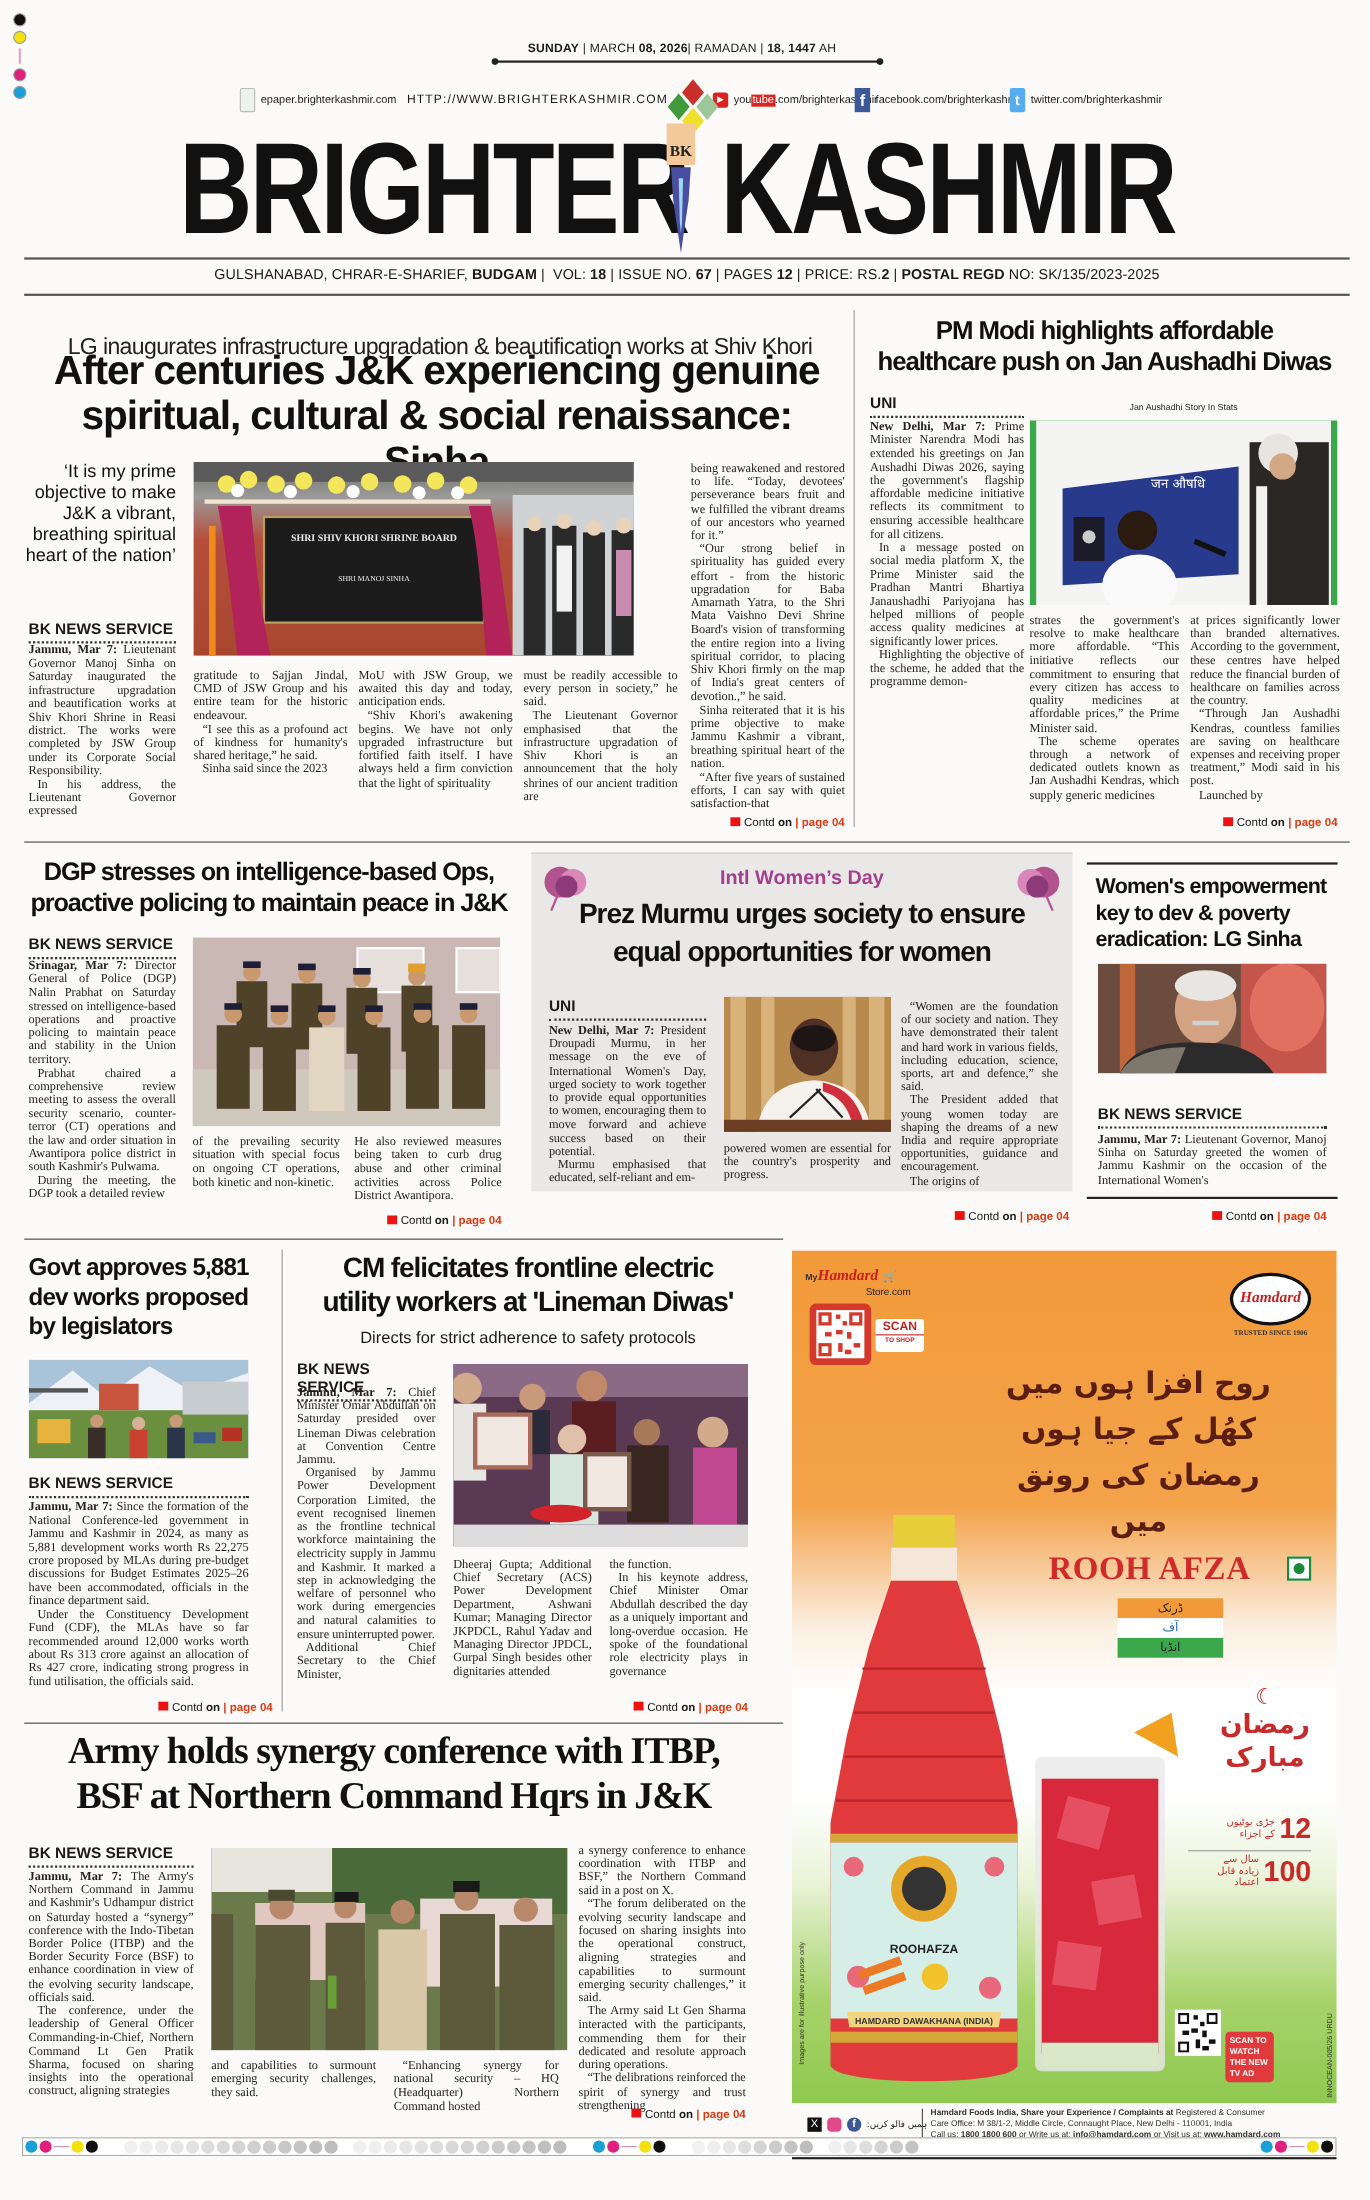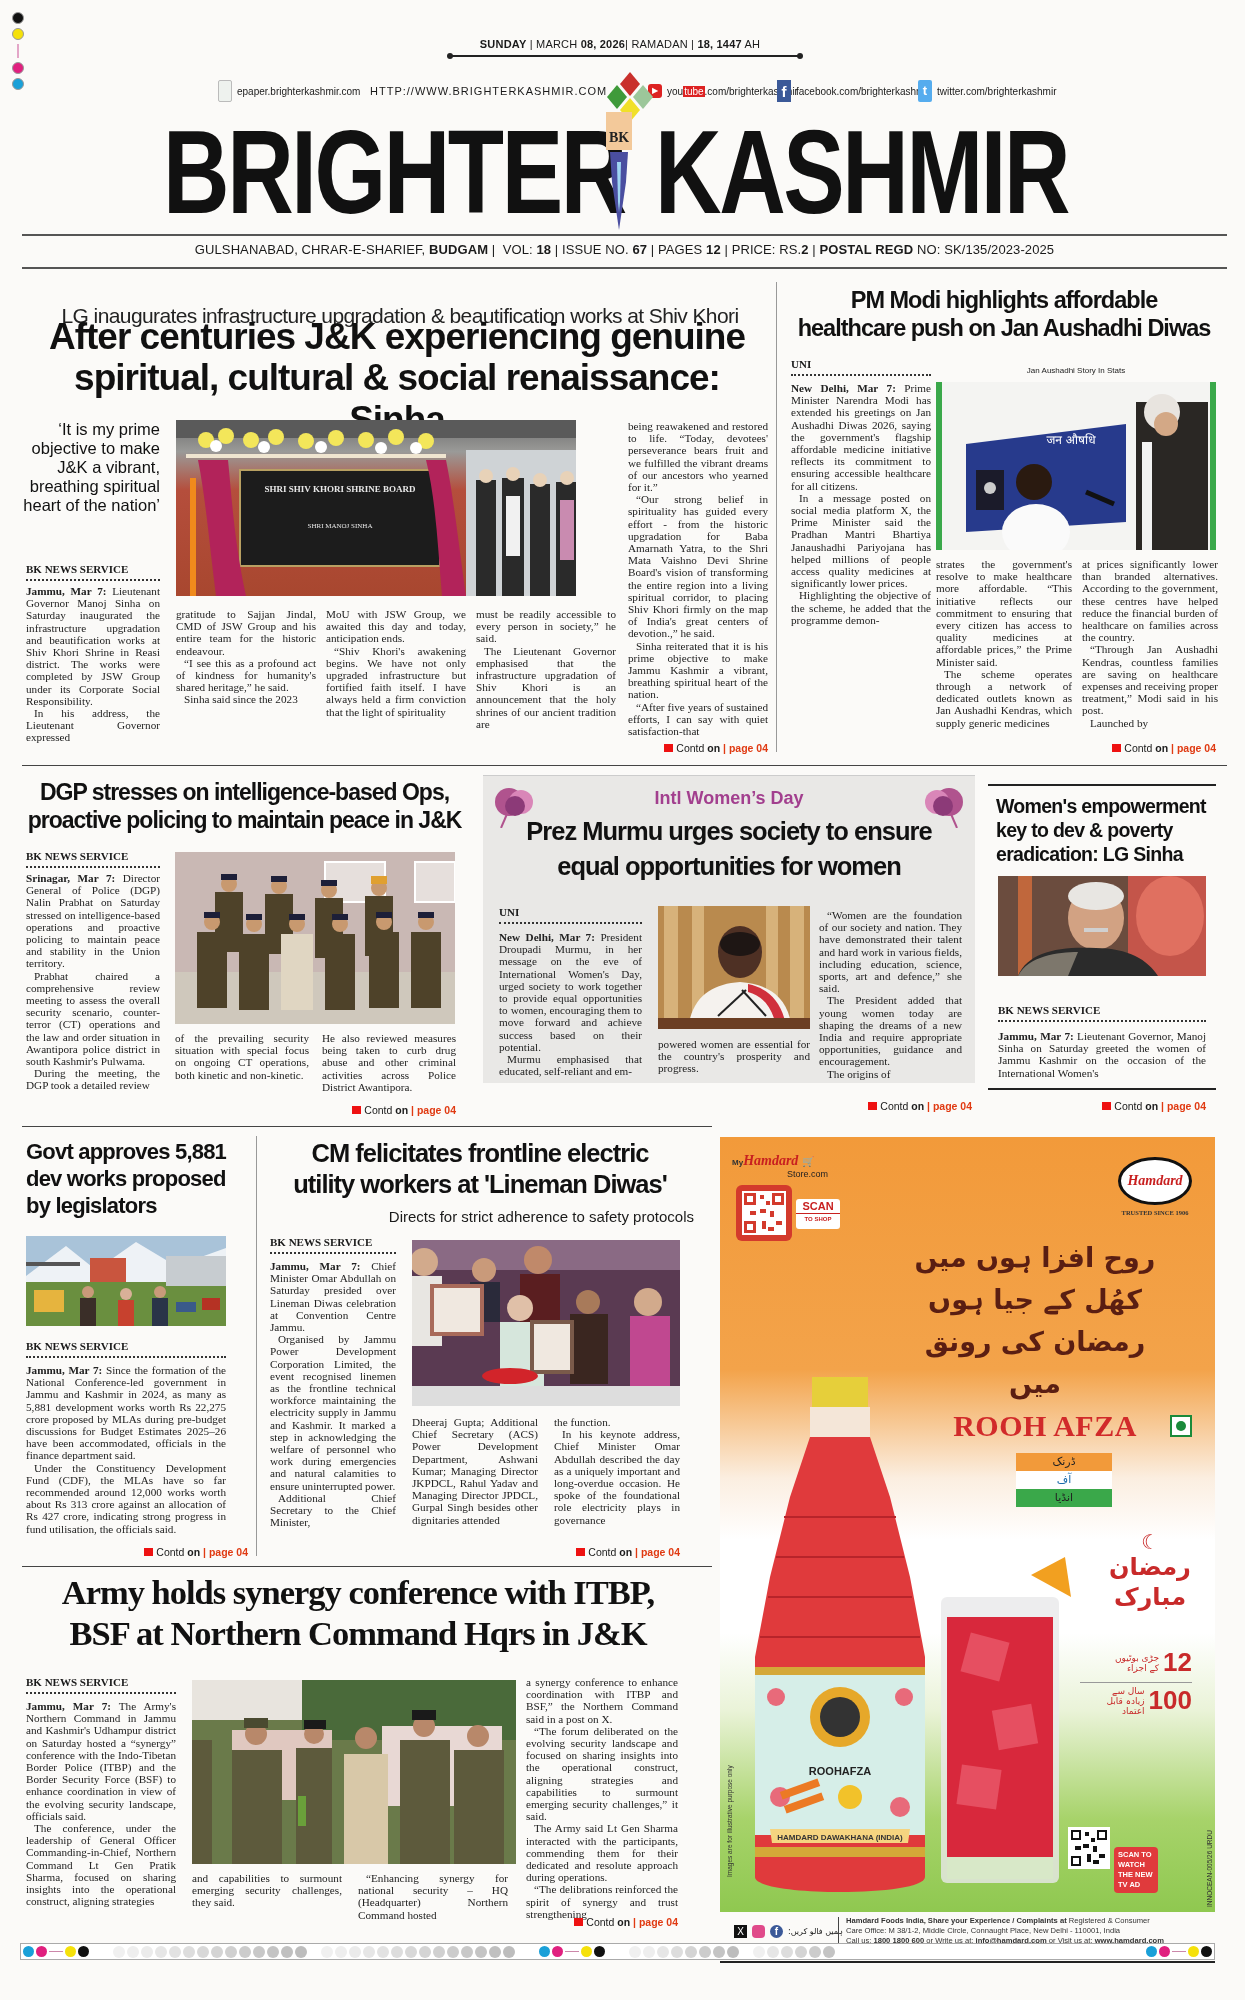--- a/index.html
+++ b/index.html
@@ -31,21 +31,21 @@
   .masthead { top: 112px; height: 120px; font-family: "Liberation Sans", sans-serif; font-weight: bold; font-size: 118px; line-height: 120px; letter-spacing: -3px; color: #111; transform: scaleX(0.78); transform-origin: left top; white-space: nowrap; }
   .pen { left: 604px; top: 112px; width: 30px; height: 122px; }
 
   .info-rule { left: 22px; width: 1205px; height: 2px; background: #555; }
   .infobar { left: 22px; top: 242px; width: 1205px; text-align: center; font-family: "Liberation Sans", sans-serif; font-size: 13px; letter-spacing: 0.1px; }
   .infobar b { font-weight: bold; }
 
   
   .kicker { font-family: "Liberation Sans", sans-serif; font-size: 20px; color: #222; white-space: nowrap; }
   .headline { font-family: "Liberation Sans", sans-serif; font-weight: bold; color: #111; line-height: 1.12; text-align: center; letter-spacing: -1px; }
-  .byline { font-family: Liberation Serif, serif; font-weight: bold; font-size: 11px; padding-bottom: 4px; border-bottom: 2px dotted #333; }
+  .byline { font-family: Liberation Sans, sans-serif; font-weight: bold; font-size: 14px; padding-bottom: 4px; border-bottom: 2px dotted #333; }
   .body { font-family: "Liberation Serif", serif; font-size: 11.2px; line-height: 12.2px; text-align: justify; hyphens: auto; color: #222; }
   .body p { text-indent: 8px; }
   .body p.first { text-indent: 0; }
   .body .dl { font-weight: bold; }
   .contd { font-family: "Liberation Sans", sans-serif; font-size: 10.5px; text-align: right; }
   .contd .sq { display: inline-block; width: 9px; height: 8px; background: #e11; margin-right: 3px; }
   .contd b { font-weight: bold; }
   .contd .pg { color: #e03a12; font-weight: bold; }
   .vrule { width: 1px; background: #999; }
   .hrule { height: 1px; background: #444; }
@@ -445,21 +445,21 @@
     <span class="sq"></span><span>Contd</span> <b>on</b> <span class="pg">| <span>page 04</span></span>
   </div>
 </article>
 <div class="abs vrule" style="left:256px;top:1136px;height:420px;"></div>
 
 <article class="abs" style="left:266px;top:1134px;width:428px;height:432px;">
   <div class="abs headline" style="left:0;top:4px;width:428px;font-size:25.5px;line-height:31px;">
     <div>CM felicitates frontline electric</div>
     <div>utility workers at 'Lineman Diwas'</div>
   </div>
-  <div class="abs sans" style="left:0;top:74px;width:428px;text-align:right;font-size:15px;">Directs for strict adherence to safety protocols</div>
+  <div class="abs sans" style="left:0;top:74px;width:428px;text-align:center;font-size:15px;">Directs for strict adherence to safety protocols</div>
   <div class="abs byline" style="left:4px;top:102px;width:126px;">BK NEWS SERVICE</div>
   <div class="abs body" style="left:4px;top:126px;width:126px;">
     <p class="first"><span class="dl">Jammu, Mar 7:</span> <span>Chief Minister Omar Abdullah on Saturday presided over Lineman Diwas celebration at Convention Centre Jammu.</span></p>
     <p>Organised by Jammu Power Development Corporation Limited, the event recognised linemen as the frontline technical workforce maintaining the electricity supply in Jammu and Kashmir. It marked a step in acknowledging the welfare of personnel who work during emergencies and natural calamities to ensure uninterrupted power.</p>
     <p>Additional Chief Secretary to the Chief Minister,</p>
   </div>
   <div class="abs photo" style="left:146px;top:106px;width:268px;height:166px;">
     <svg width="268" height="166" viewBox="0 0 268 166">
       <rect width="268" height="166" fill="#5a3a52"></rect>
       <rect x="0" y="0" width="268" height="30" fill="#8a6a84"></rect>

